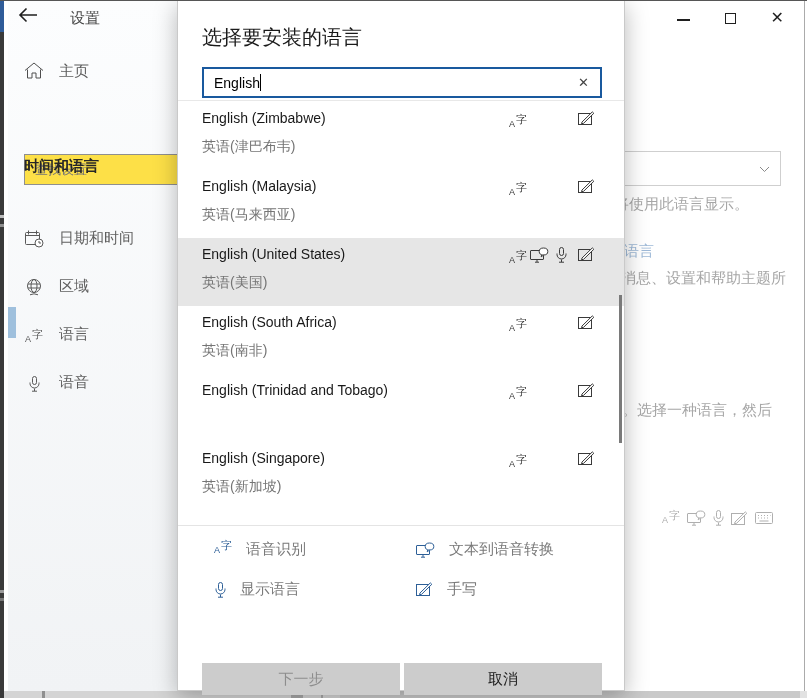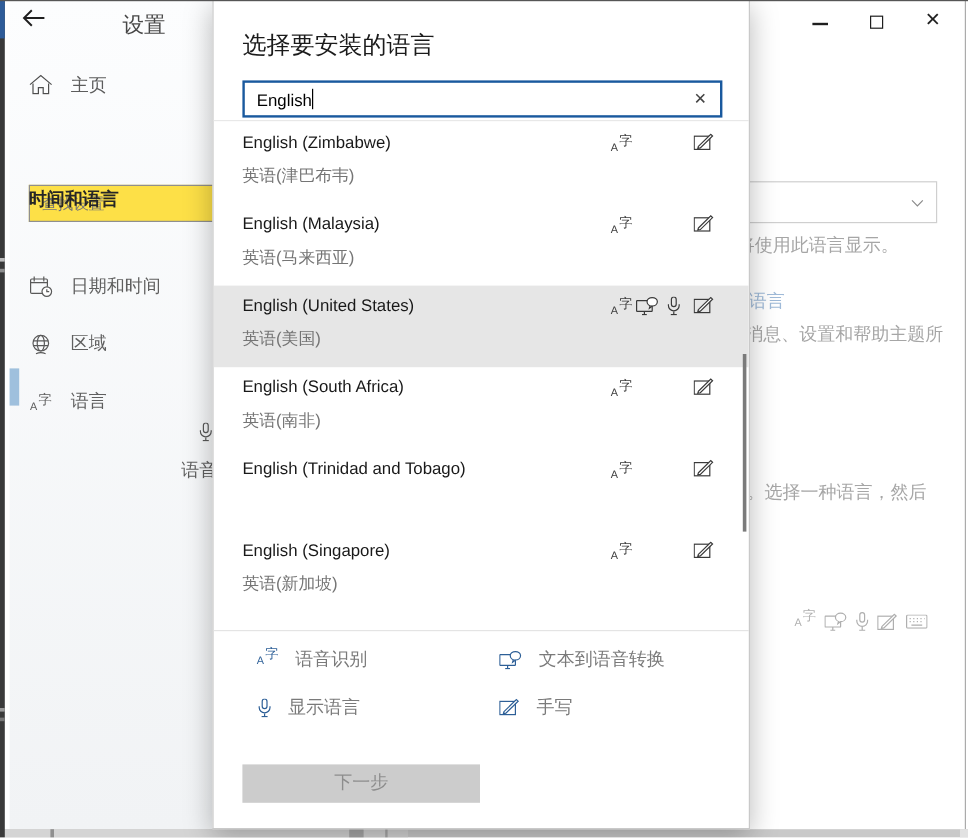--- a/index.html
+++ b/index.html
@@ -19,21 +19,21 @@
   .left-strip .tick4 { position:absolute; left:0; top:598px; width:4px; height:3px; background:#777; }
 
   
   .settings-win { position:absolute; left:4px; top:0; width:796px; height:691px; background:#fff; }
   .win-right-edge { position:absolute; left:800px; top:0; width:1px; height:691px; background:#ababab; z-index:2; }
 
   .sidebar { position:absolute; left:4px; top:0; width:173px; height:691px;
              background:linear-gradient(180deg,#fcfdfe 0%,#f1f3f5 100%); }
 
   .titlebar-back { position:absolute; left:14px; top:7px; width:24px; height:20px; color:#1f1f1f; z-index:3; }
-  .titlebar-title { position:absolute; left:66px; top:9px; font-size:18px; color:#474747; z-index:3;margin-left:32px; }
+  .titlebar-title { position:absolute; left:66px; top:9px; font-size:15px; color:#474747; z-index:3; }
 
   .caption-btns { position:absolute; top:0; right:7px; height:34px; z-index:45; }
   .cap-min { position:absolute; right:110px; top:19px; width:13px; height:1.5px; background:#1f1f1f; }
   .cap-max { position:absolute; right:64px; top:13px; width:11px; height:11px; border:1.5px solid #1f1f1f; }
   .cap-close { position:absolute; right:16px; top:8px; font-size:16px; color:#1f1f1f; line-height:20px; }
   .cap-hit { position:absolute; width:40px; height:30px; top:0; }
   .cap-hit.h-min { right:96px; } .cap-hit.h-max { right:50px; } .cap-hit.h-close { right:2px; }
 
   .home-row { position:absolute; left:20px; top:62px; display:flex; align-items:flex-start; gap:15px; color:#5c5c5c; font-size:15px; }
   .home-row .nav-icon { color:#4e4e4e; }
@@ -86,21 +86,21 @@
   .feat.f-handwriting { left:400px; }
 
   .list-scrollbar { position:absolute; left:441px; top:295px; width:3px; height:148px; background:#7a7a7a; z-index:12; }
 
   .legend-sep { position:absolute; left:0; top:525px; width:446px; height:1px; background:#e4e4e4; }
   .legend-item { position:absolute; display:flex; align-items:center; gap:14px; font-size:15px; color:#7a7a7a; }
   .legend-item .lg-icon { color:#2d5f97; display:flex; }
   .lg-0 { left:36px; top:540px; } .lg-1 { left:238px; top:540px; }
   .lg-2 { left:37px; top:580px; } .lg-3 { left:238px; top:580px; }
 
-  .dlg-btn { position:absolute; top:637px; width:198px; height:32px; background:#cccccc; border:none; font-size:15px; text-align:center; line-height:32px; font-family:inherit; }
+  .dlg-btn { position:absolute; top:663px; width:198px; height:32px; background:#cccccc; border:none; font-size:15px; text-align:center; line-height:32px; font-family:inherit; }
   .btn-next { left:24px; color:#8d8d8d; }
   .btn-cancel { left:226px; color:#1a1a1a; }
 
   
   .bottom-strip { position:absolute; left:0; top:691px; width:807px; height:7px; background:#c9c9c9; z-index:5; }
   .bottom-strip .seg-a { position:absolute; left:0; top:0; width:340px; height:7px; background:#d4d4d4; }
   .bottom-strip .m1 { position:absolute; left:42px; top:0; width:3px; height:7px; background:#8f8f8f; }
   .bottom-strip .m2 { position:absolute; left:291px; top:0; width:12px; height:7px; background:#a8a8a8; }
   .bottom-strip .m3 { position:absolute; left:321px; top:0; width:2px; height:7px; background:#a8a8a8; }
   .bottom-strip .seg-b { position:absolute; left:800px; top:0; width:7px; height:7px; background:#e2e2e2; }
@@ -173,21 +173,21 @@
     <div class="nav-item" style="top:304px;">
       <span class="nav-icon">
           <span class="azi">
             <span class="a">A</span>
             <span class="zi">字</span>
           </span>
         </span>
       <span>语言</span>
     </div>
     <div class="nav-accent"></div>
-    <div class="nav-item" style="top:352px;flex-direction:column;">
+    <div class="nav-item" style="top:352px;">
       <span class="nav-icon">
           <svg width="11" height="16" viewBox="0 0 11 16" fill="none" stroke="currentColor">
             <rect x="3.5" y="0.5" width="4" height="8" rx="2"></rect>
             <path d="M1 6.5 v1 a4.5 4.5 0 0 0 9 0 v-1"></path>
             <path d="M5.5 12.5 v2.5 M3 15.2 h5"></path>
           </svg>
         </span>
       <span>语音</span>
     </div>
 
@@ -395,20 +395,21 @@
       <span class="lg-icon">
           <svg width="17" height="15" viewBox="0 0 17 15" fill="none" stroke="currentColor">
             <rect x="0.5" y="2.5" width="13" height="11"></rect>
             <path d="M4 11 L14.3 0.9 L15.8 2.3 L5.6 12.3 L3.5 12.7 Z" fill="#fff"></path>
           </svg>
         </span>
       <span>手写</span>
     </div>
 
     <button class="dlg-btn btn-next" disabled="">下一步</button>
+    <button class="dlg-btn btn-cancel">取消</button>
   </div>
 
   <div class="bottom-strip">
     <div class="seg-a"></div>
     <div class="m1"></div>
     <div class="m2"></div>
     <div class="m3"></div>
     <div class="seg-b"></div>
   </div>
 

